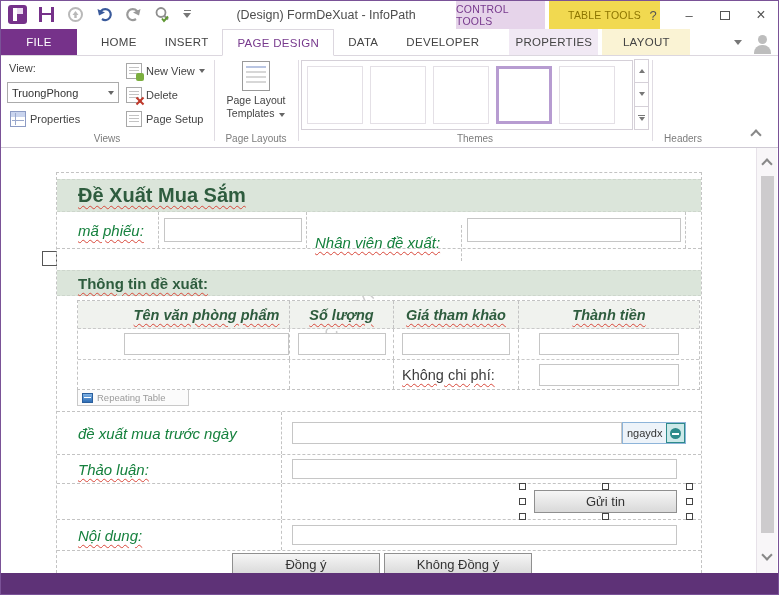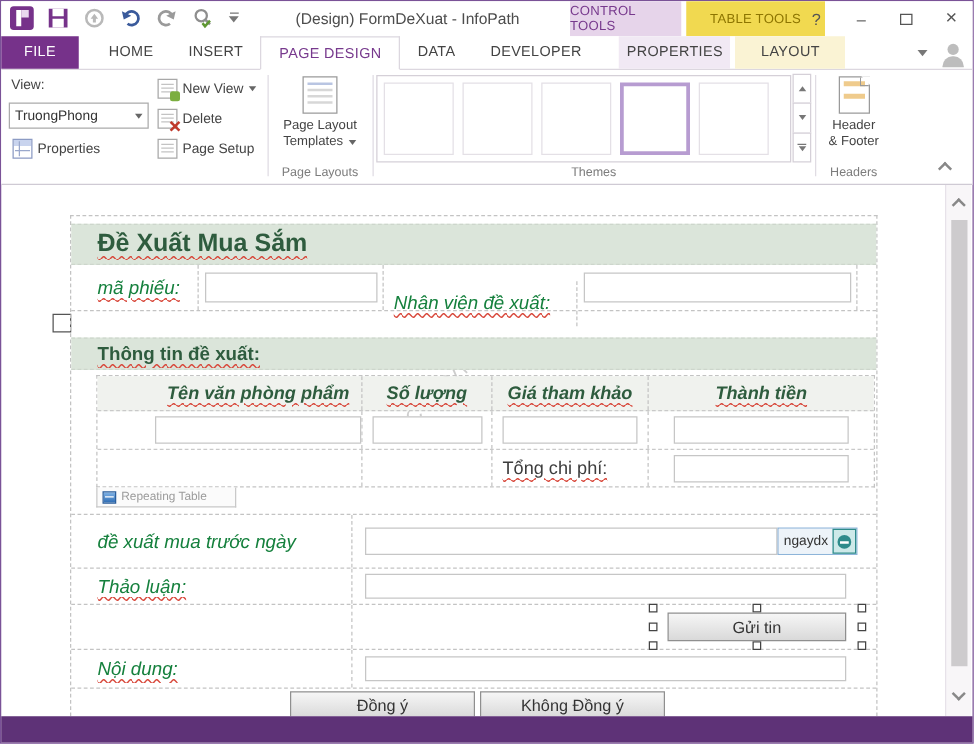--- a/index.html
+++ b/index.html
@@ -30,21 +30,21 @@
   .winbtns { position:absolute; right:6px; top:0; height:28px; display:flex; align-items:center; gap:14px; }
   .winbtn { width:22px; height:20px; display:flex; align-items:center; justify-content:center;
     color:#555; font-size:13px; cursor:default; }
   .maxglyph { width:10px; height:9px; border:1px solid #555; display:inline-block; }
 
   
   .tabrow { position:absolute; left:0; right:0; top:28px; height:27px; background:#fff;
     border-bottom:1px solid #DCD7DF; display:flex; align-items:stretch; }
   .tab { padding:0 14px; display:flex; align-items:center; font-size:11.5px; color:#444;
     letter-spacing:.3px; cursor:default; }
-  .tab-file { background:#76328A; color:#fff; width:62px; justify-content:center; }
+  .tab-file { background:#76328A; color:#fff; width:76px; justify-content:center; }
   .tab-active { background:#fff; color:#77398D; border:1px solid #DCD7DF; border-bottom:1px solid #fff;
     margin-bottom:-1px; }
   .tab-props { background:#F1E9F4; margin-left:16px; width:89px; justify-content:center; }
   .tab-layout { background:#FAF3D4; margin-left:4px; width:88px; justify-content:center; }
   .tabrow-right { position:absolute; right:4px; top:2px; display:flex; align-items:center; gap:8px; }
   .mini-caret { width:0; height:0; border-left:4px solid transparent; border-right:4px solid transparent;
     border-top:5px solid #777; }
   .avatar { width:24px; height:23px; background:#fff; display:flex; align-items:flex-end; justify-content:center; overflow:hidden; }
   .avatar .head { width:9px; height:9px; border-radius:50%; background:#BDBDBD; position:absolute; margin-bottom:10px; }
   .avatar .body { width:17px; height:9px; border-radius:8px 8px 0 0; background:#BDBDBD; }
@@ -262,20 +262,21 @@
       <div class="rbtn-small" style="position:absolute;left:122px;top:28px;text-align:right;">
         <span class="ico16 sheet-ico">
             <span class="badge-x"></span>
           </span>
         <span>Delete</span>
       </div>
       <div class="rbtn-small" style="position:absolute;left:122px;top:52px;">
         <span class="ico16 sheet-ico"></span>
         <span>Page Setup</span>
       </div>
+      <span class="glabel" style="left:0;width:212px;">Views</span>
     </div>
 
     <div class="rsep" style="left:213px;"></div>
 
     <div style="position:absolute;left:214px;top:0;width:82px;height:100%;">
       <div class="bigbtn" style="left:5px;top:5px;width:72px;">
         <span class="pl-ico"></span>
         <span>
           <span>Page Layout</span><br>
           <span>Templates</span>
@@ -308,29 +309,20 @@
               <span class="tri-dn"></span>
             </span>
         </span>
       </div>
       <span class="glabel" style="left:300px;width:348px;pointer-events:auto;">Themes</span>
     </div>
 
     <div class="rsep" style="left:651px;"></div>
 
     <div style="position:absolute;left:652px;top:0;width:60px;height:100%;">
-      <div class="bigbtn" style="left:2px;top:5px;width:56px;">
-        <span class="hf-ico">
-            <span class="fold"></span>
-          </span>
-        <span>
-          <span>Header</span><br>
-          <span>&amp; Footer</span>
-        </span>
-      </div>
       <span class="glabel" style="left:0;width:60px;">Headers</span>
     </div>
 
     <span class="chev chev-up" style="position:absolute;right:18px;bottom:8px;"></span>
   </div>
 
   <div class="canvas">
 
     <div class="watermark">CTL.VN</div>
     <div class="anchor-square"></div>
@@ -391,21 +383,21 @@
               <span class="tinput" style="width:108px;height:22px;"></span>
             </div>
           <div class="fcell c4 cin">
               <span class="tinput" style="width:140px;height:22px;"></span>
             </div>
         </div>
         <div class="frow2">
           <div class="fcell c1 dashR"></div>
           <div class="fcell c2 dashR"></div>
           <div class="fcell c3 dashR total-lbl">
-              <span class="wavy">Tổng chi phí:</span>
+              <span class="wavy">Không chi phí:</span>
             </div>
           <div class="fcell c4 cin">
               <span class="tinput" style="width:140px;height:22px;"></span>
             </div>
         </div>
       </div>
 
       <div class="rep-tab">
         <span class="rep-ico"></span>
         <span>Repeating Table</span>

